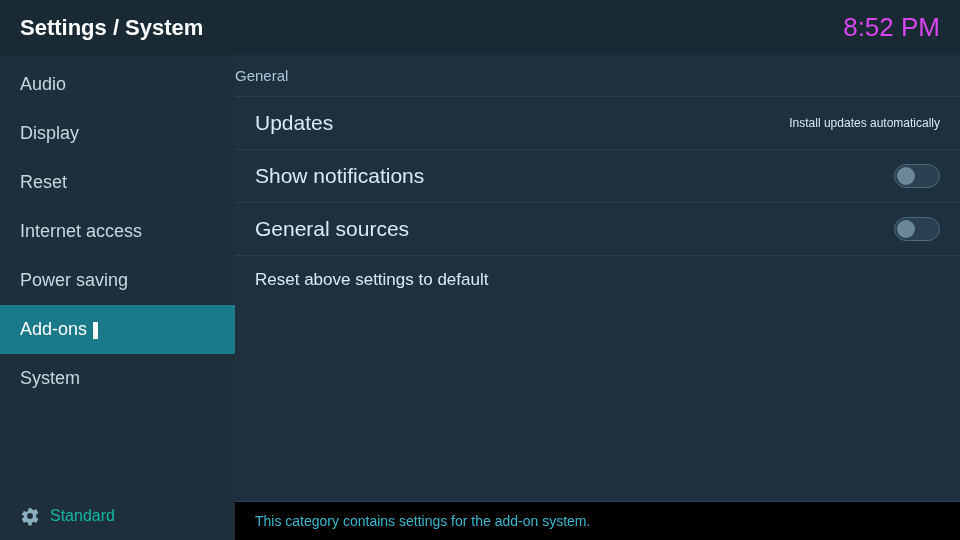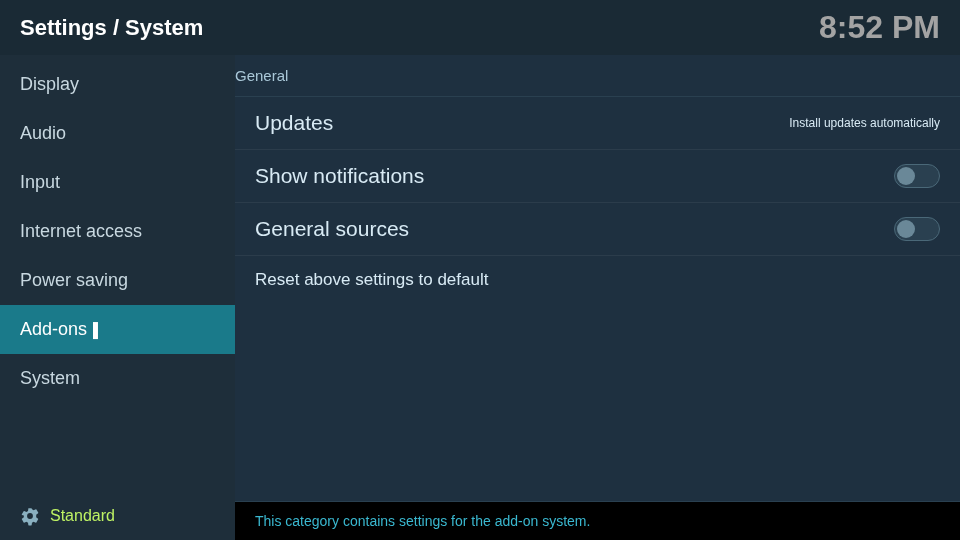--- a/index.html
+++ b/index.html
@@ -25,23 +25,23 @@
       background: #1a2a35;
     }
 
     .header-title {
       font-size: 22px;
       font-weight: 700;
       color: #fff;
     }
 
     .header-time {
-      font-size: 32px;
-      font-weight: 700;
-      color: #a3a3a3;
+      font-size: 26px;
+      font-weight: 400;
+      color: #d946ef;
     }
 
     
     .main {
       display: flex;
       flex: 1;
       overflow: hidden;
     }
 
     
@@ -68,21 +68,21 @@
       color: #fff;
     }
 
     .sidebar-footer {
       margin-top: auto;
       padding: 14px 20px;
       display: flex;
       align-items: center;
       gap: 10px;
       font-size: 16px;
-      color: #bef264;
+      color: #14b8a6;
     }
 
     .gear-icon {
       width: 20px;
       height: 20px;
       fill: #8ab0c0;
     }
 
     
     .content {
@@ -179,27 +179,27 @@
 
 <div class="header">
   <span class="header-title">Settings / System</span>
   <span class="header-time">8:52 PM</span>
 </div>
 
 <div class="main">
 
   <nav class="sidebar">
     <div class="sidebar-item">
+      <span>Audio</span>
+    </div>
+    <div class="sidebar-item">
       <span>Display</span>
     </div>
     <div class="sidebar-item">
-      <span>Audio</span>
-    </div>
-    <div class="sidebar-item">
-      <span>Input</span>
+      <span>Reset</span>
     </div>
     <div class="sidebar-item">
       <span>Internet access</span>
     </div>
     <div class="sidebar-item">
       <span>Power saving</span>
     </div>
     <div class="sidebar-item active">
       <span>Add-ons</span>
       <span style="margin-left:6px; font-size:14px; color:#fff;">▌</span>

